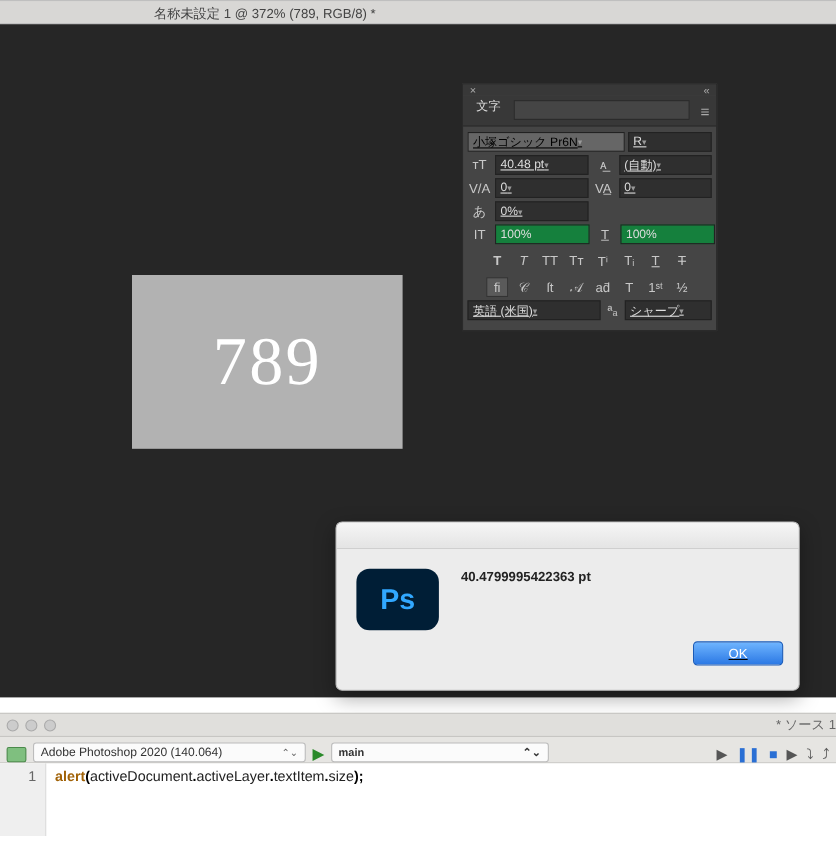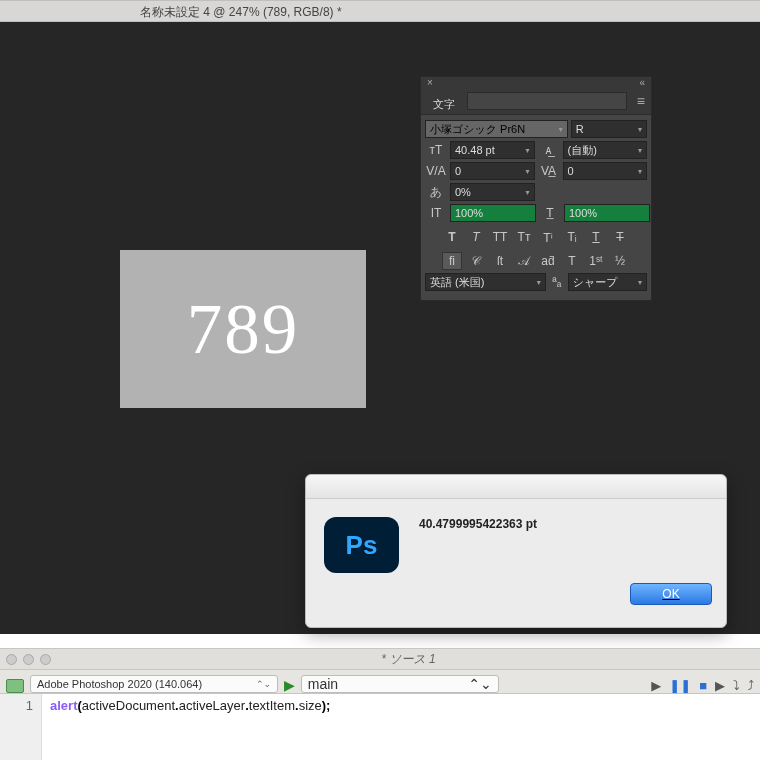--- a/index.html
+++ b/index.html
@@ -4,36 +4,36 @@
 <style>
   * { box-sizing: border-box; margin: 0; padding: 0; font-family: -apple-system, "Helvetica Neue", Arial, sans-serif; }
   body { width: 760px; height: 770px; background: #fff; position: relative; overflow: hidden; }
 
   
   .doc-titlebar { height: 22px; background: #d8d7d5; border-top: 1px solid #bfbfbf; border-bottom: 1px solid #bfbfbf; font-size: 12px; color: #444; padding-left: 140px; line-height: 22px; }
 
   
   .canvas-area { position: relative; height: 612px; background: #262626; }
   .canvas-box { position: absolute; left: 120px; top: 228px; width: 246px; height: 158px; background: #b2b2b2; display: flex; align-items: center; justify-content: center; }
-  .canvas-text { font-size: 71px; color: #fff; font-family: Georgia, serif; letter-spacing: 2px; }
+  .canvas-text { font-size: 62px; color: #fff; font-family: Georgia, serif; letter-spacing: 2px; }
 
   
   .char-panel { position: absolute; left: 420px; top: 54px; width: 232px; background: #454545; border: 1px solid #2a2a2a; font-size: 11px; color: #d8d8d8; }
   .panel-handle { height: 10px; background: #383838; position: relative; }
   .panel-handle .p-x { position:absolute; left:6px; top:0; font-size:10px; color:#aaa; cursor:pointer;}
   .panel-handle .p-c { position:absolute; right:6px; top:0; font-size:10px; color:#aaa; cursor:pointer;}
-  .panel-tabrow { height: 28px; display:flex; align-items:flex-end; padding-left:6px; background:#383838; border-bottom:1px solid #2a2a2a; }
+  .panel-tabrow { height: 28px; display:flex; align-items:flex-start; padding-left:6px; background:#383838; border-bottom:1px solid #2a2a2a; }
   .panel-tab { font-size:11px; color:#ddd; padding:2px 6px; }
   .panel-search { flex:1; height:18px; background:#454545; border:1px solid #2a2a2a; margin: 4px 24px 4px 6px; }
   .panel-menu { position:absolute; right:6px; top:16px; color:#aaa; font-size:14px; }
   .panel-body { padding: 2px 4px 6px 4px; }
   .row { display:flex; align-items:center; gap:3px; margin:3px 0; }
   .ico { width:22px; height:18px; display:flex; align-items:center; justify-content:center; color:#c8c8c8; font-size:12px; flex-shrink:0; }
   .inp { height:18px; background:#15803d; border:1px solid #222; color:#ddd; font-size:11px; padding:0 4px; flex:1; min-width:0; }
-  .sel { height:18px; background:#2f2f2f; border:1px solid #222; color:#ddd; font-size:11px; padding:0 4px; flex:1; display:flex; align-items:center; justify-content:space-between; min-width:0; }
+  .sel { height:18px; background:#2f2f2f; border:1px solid #222; color:#ddd; font-size:11px; padding:0 4px; flex:1; display:flex; align-items:center; min-width:0;text-decoration:underline; }
   .sel .arr { font-size:8px; color:#999; }
   .lbl { font-size:10px; color:#bbb; margin-right:2px; }
   .swatch { width:48px; height:16px; background:#fff; border:1px solid #222; }
   .stylerow { display:flex; gap:4px; justify-content:center; margin:6px 0 2px 0; }
   .stylebtn { width:20px; height:18px; display:flex; align-items:center; justify-content:center; color:#c8c8c8; font-size:12px; cursor:pointer; }
   .stylebtn.active { background:#5a5a5a; border:1px solid #333; }
   .half { width:50%; display:flex; align-items:center; gap:3px; }
 
   
   .alert-dlg { position:absolute; left:305px; top:452px; width:422px; height:154px; background:#ececec; border:1px solid #bbb; border-radius:6px; box-shadow:0 6px 18px rgba(0,0,0,0.35); padding:0; }
@@ -42,39 +42,39 @@
   .ps-ico { width:75px; height:56px; border-radius:12px; background:#001e36; display:flex; align-items:center; justify-content:center; color:#31a8ff; font-weight:900; font-size:26px; font-family:Arial,sans-serif; }
   .alert-msg { font-size:12px; font-weight:bold; color:#222;text-align:center; }
   .alert-btns { display:flex; justify-content:flex-end; padding:0 14px 8px 0;text-decoration:underline; }
   .ok-btn { width:82px; height:22px; background:linear-gradient(#6fb5ff,#2b78e4); border:1px solid #1a5bb8; border-radius:4px; color:#fff; font-size:12px; text-align:center; line-height:20px; cursor:pointer; }
 
   
   .estk { position:absolute; left:0; top:648px; width:760px; }
   .estk-title { height:22px; background:#e0dfdc; display:flex; align-items:center; padding-left:6px; gap:6px; font-size:12px; color:#666; border-top:1px solid #c7c6c3; border-bottom:1px solid #c7c6c3; }
   .traffic { display:flex; gap:6px; }
   .tdot { width:11px; height:11px; border-radius:50%; background:#ccc; border:1px solid #aaa; }
-  .estk-title .t { flex:1; text-align:center;font-style:italic; }
+  .estk-title .t { flex:1; text-align:right; }
   .estk-toolbar { height:24px; background:#e6e5e2; display:flex; align-items:flex-end; padding:0 6px; gap:6px; border-bottom:1px solid #c7c6c3; font-size:11px; }
   .chain { width:18px; height:14px; background:#7fbf7f; border:1px solid #4a8a4a; border-radius:2px; }
   .combo { flex:0 0 248px; height:18px; background:#fbfbfb; border:1px solid #bcbcbc; border-radius:3px; display:flex; align-items:center; justify-content:space-between; padding:0 6px; font-size:11px; color:#333; }
   .combo .carr { font-size:9px; color:#666; }
   .play { color:#2a8a2a; font-size:14px; }
-  .combo2 { flex:0 0 198px; height:18px; background:#fbfbfb; border:1px solid #bcbcbc; border-radius:3px; display:flex; align-items:center; justify-content:space-between; padding:0 6px; font-size:14px; color:#333; }
+  .combo2 { flex:0 0 198px; height:18px; background:#fbfbfb; border:1px solid #bcbcbc; border-radius:3px; display:flex; align-items:center; justify-content:space-between; padding:0 6px; font-size:10px; color:#333;font-weight:bold; }
   .dbg { margin-left:auto; display:flex; gap:8px; color:#555; font-size:13px; align-items:center; }
   .estk-code { display:flex; background:#fff; font-family: Menlo, Consolas, monospace; font-size:13px; height:66px; }
   .gutter { width:42px; background:#efefef; color:#666; text-align:right; padding:4px 8px 0 0; border-right:1px solid #ddd; }
   .code { padding:4px 0 0 8px; white-space:pre; color:#222; }
-  .kw { color:#8b5cf6; font-weight:bold;text-align:center; }
+  .kw { color:#a16207; font-weight:bold;text-align:center; }
   .pnc { color:#000; font-weight:bold; }
 </style>
 </head>
 <body>
 
 <div class="doc-titlebar">
-  <span>名称未設定 4 @ 247% (789, RGB/8) *</span>
+  <span>名称未設定 1 @ 372% (789, RGB/8) *</span>
 </div>
 
 <div class="canvas-area">
   <div class="canvas-box">
     <div class="canvas-text">789</div>
   </div>
 
   <div class="char-panel">
     <div class="panel-handle">
       <span class="p-x">×</span>

